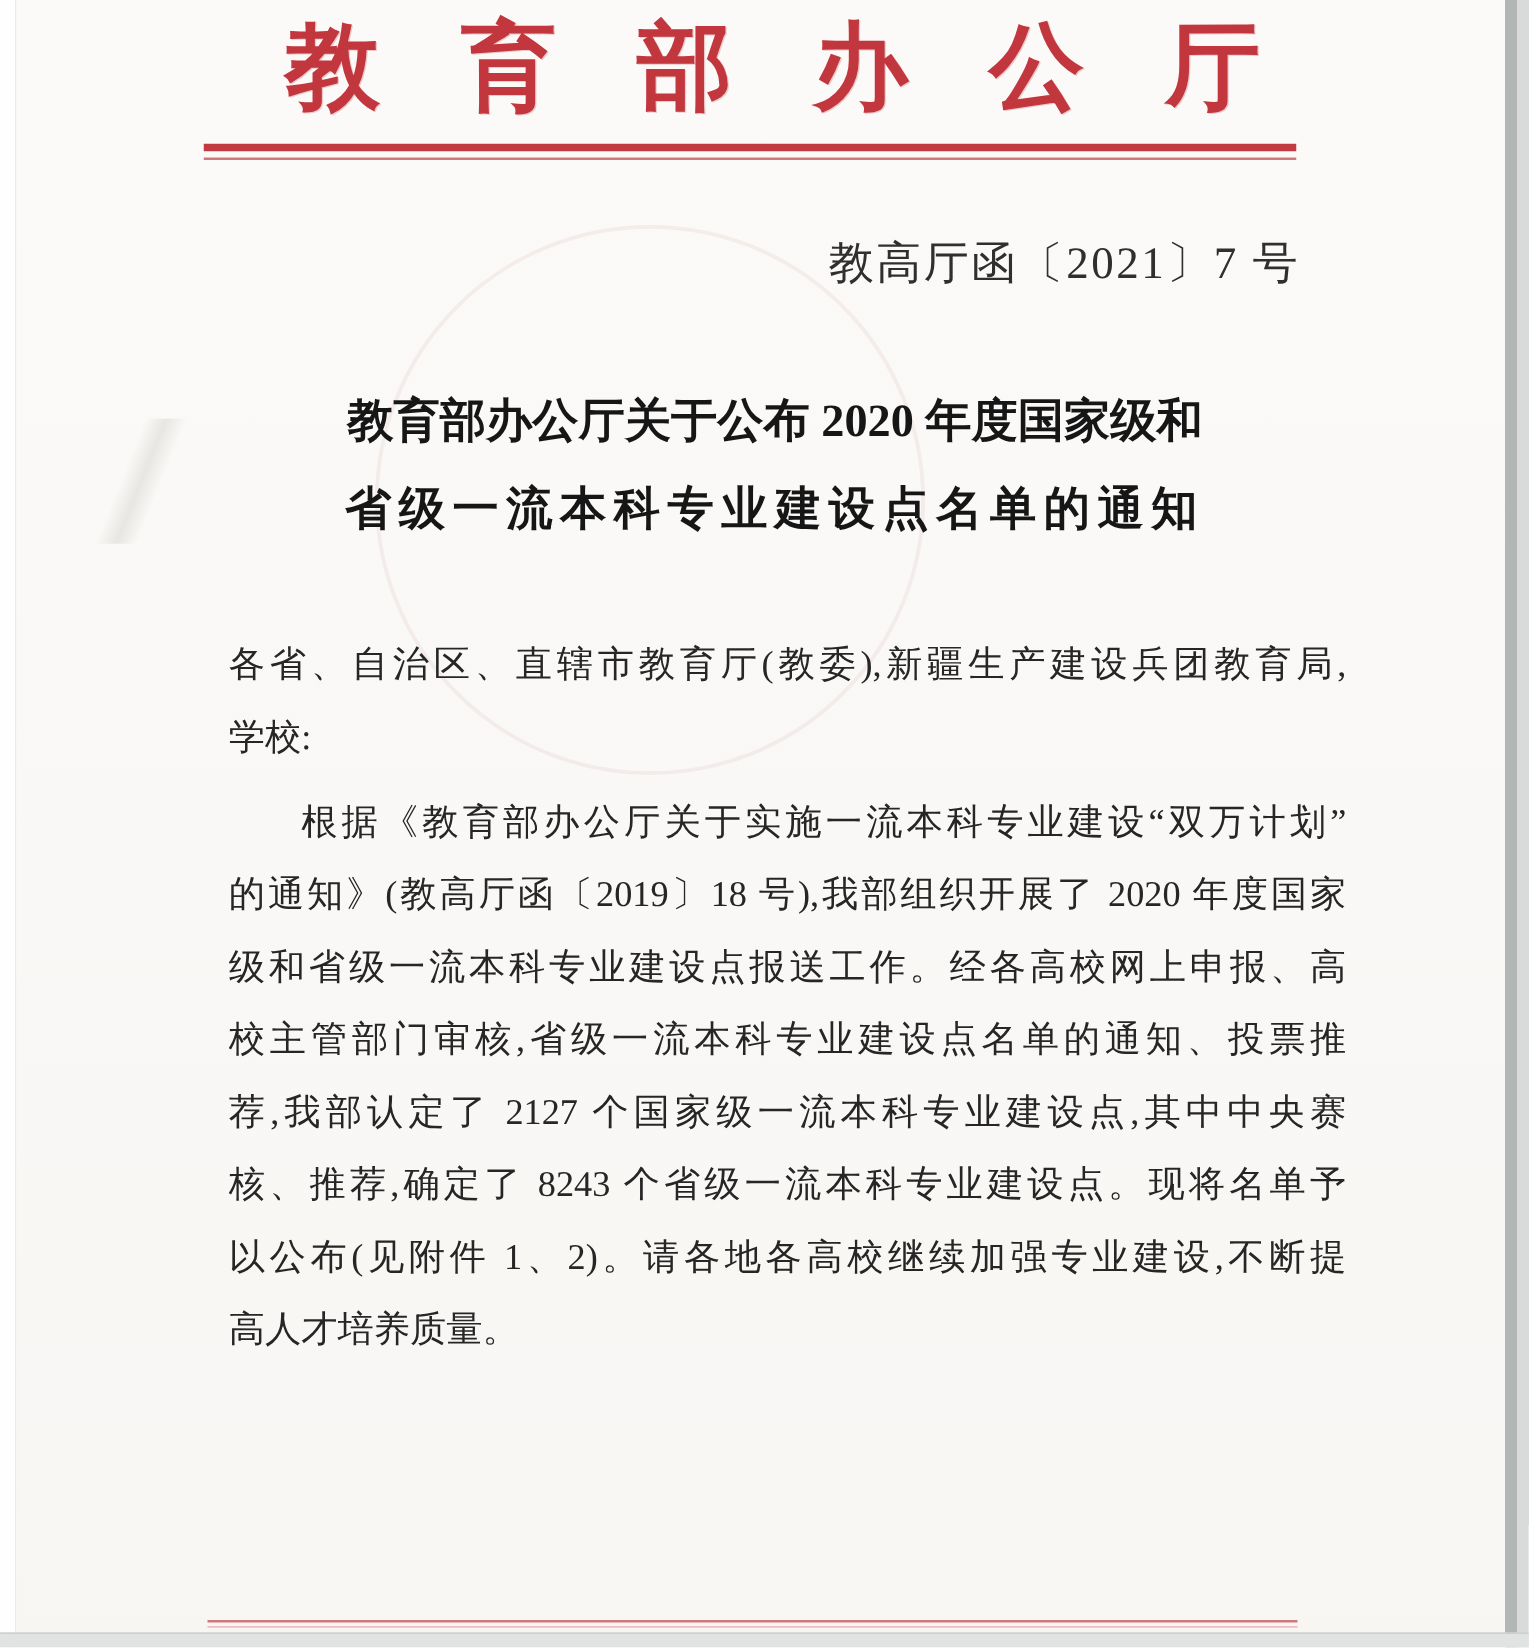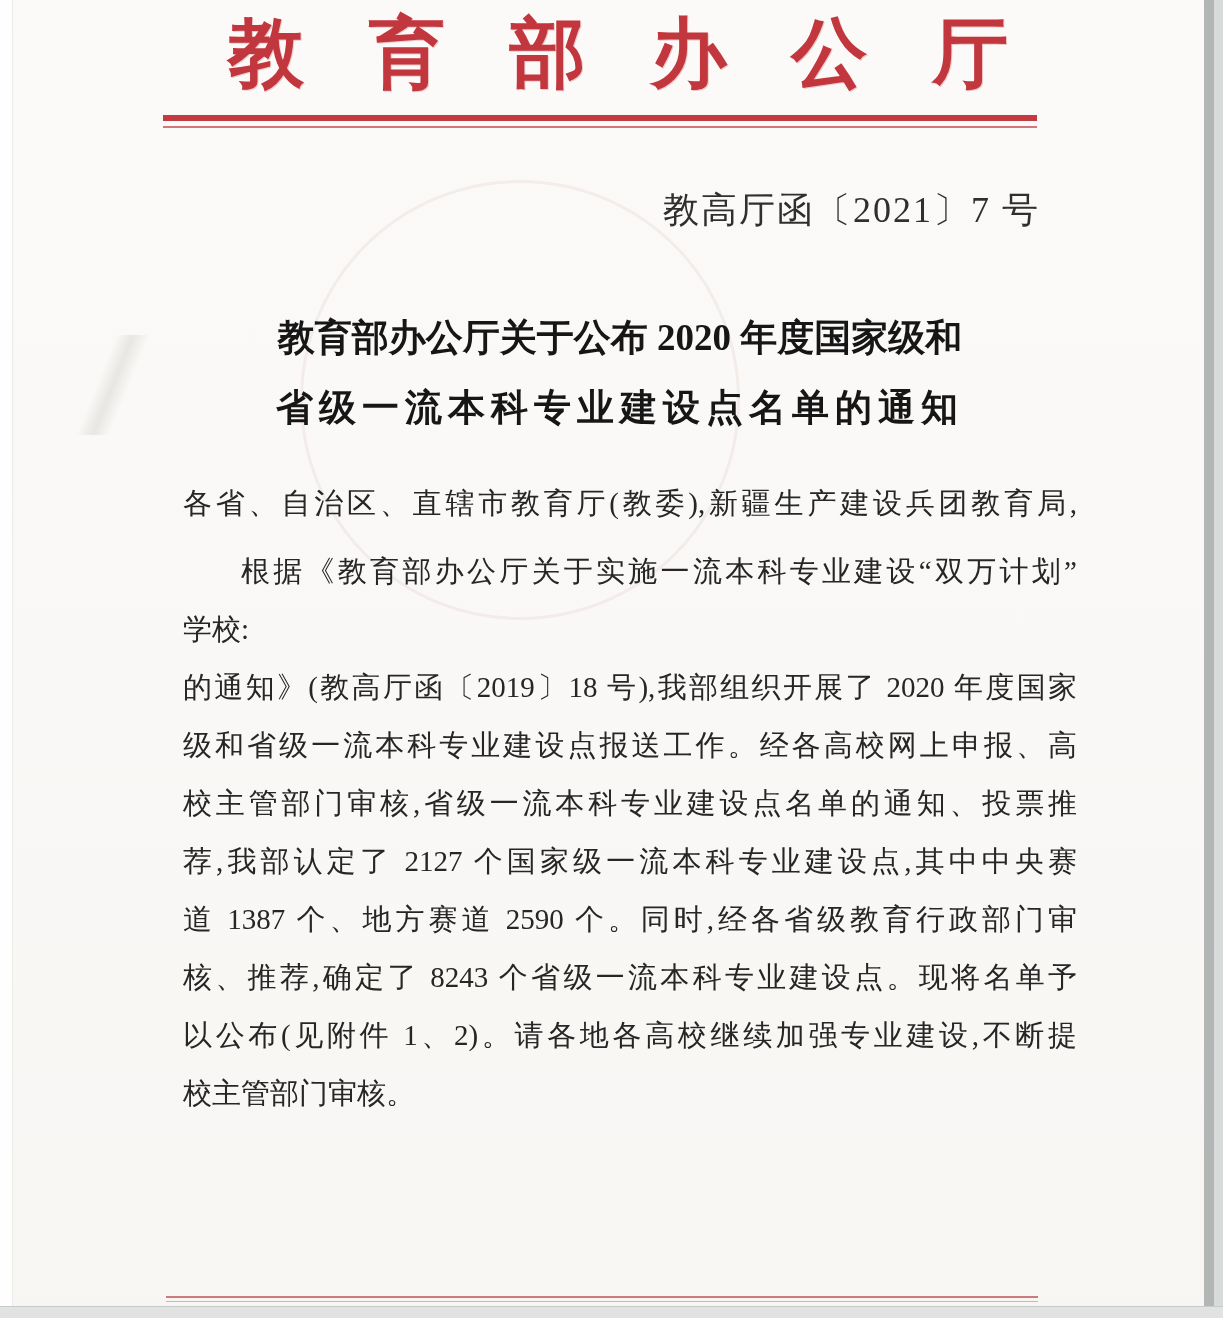--- a/index.html
+++ b/index.html
@@ -65,21 +65,21 @@
     position: absolute; top: 186px; right: 183px;
     font-size: 36px; color: #2f2f2f; letter-spacing: 2px;
   }
   .notice-title {
     position: absolute; left: 0; top: 303px; width: 1240px;
     text-align: center; font-weight: bold; color: #161616;
     font-size: 37px; line-height: 70px;
   }
   .notice-title .t2 { letter-spacing: 6px; }
   .doc-body {
-    position: absolute; left: 183px; top: 474px; width: 894px;
+    position: absolute; left: 183px; top: 503px; width: 894px;
     font-size: 29px; color: #262626;
   }
   .line {
     height: 58px; line-height: 58px;
     overflow: hidden; white-space: normal;
     text-align: left;
   }
   .line.j { text-align: justify; text-align-last: justify; }
   .line.indent { text-indent: 2em; }
   .line.gap { margin-top: 10px; }
@@ -114,29 +114,28 @@
 
 <div class="doc-number">教高厅函〔2021〕7 号</div>
 
 <div class="notice-title">
   <div class="t1">教育部办公厅关于公布 2020 年度国家级和</div>
   <div class="t2">省级一流本科专业建设点名单的通知</div>
 </div>
 
 <div class="doc-body">
     <div class="line j">各省、自治区、直辖市教育厅(教委),新疆生产建设兵团教育局,</div>
+    <div class="line">学校:</div>
     <div class="line j indent gap">根据《教育部办公厅关于实施一流本科专业建设“双万计划”</div>
-    <div class="line">学校:</div>
     <div class="line j">的通知》(教高厅函〔2019〕18 号),我部组织开展了 2020 年度国家</div>
     <div class="line j">级和省级一流本科专业建设点报送工作。经各高校网上申报、高</div>
     <div class="line j">校主管部门审核,省级一流本科专业建设点名单的通知、投票推</div>
     <div class="line j">荐,我部认定了 2127 个国家级一流本科专业建设点,其中中央赛</div>
-    <div class="line j">道 1387 个、地方赛道 2590 个。同时,经各省级教育行政部门审</div>
     <div class="line j">核、推荐,确定了 8243 个省级一流本科专业建设点。现将名单予</div>
     <div class="line j">以公布(见附件 1、2)。请各地各高校继续加强专业建设,不断提</div>
-    <div class="line">校主管部门审核。</div>
+    <div class="line">高人才培养质量。</div>
   </div>
 
 <div class="footer-rule"></div>
 
 <div class="right-strip-inner"></div>
 <div class="right-strip-outer"></div>
 <div class="bottom-strip"></div>
 
 </body></html>

